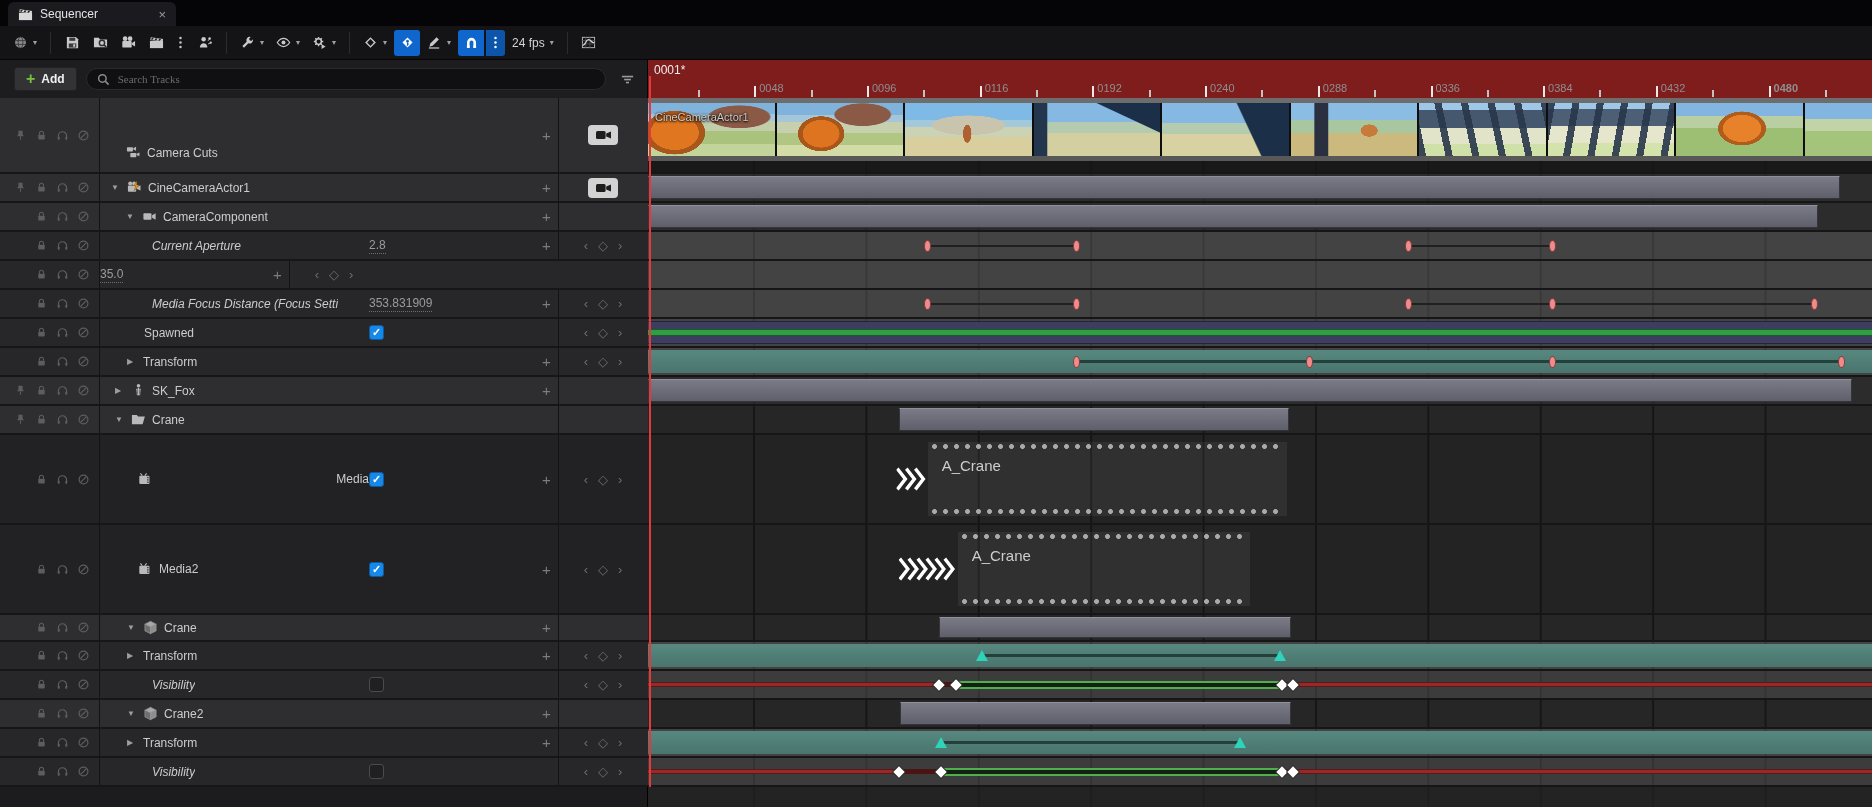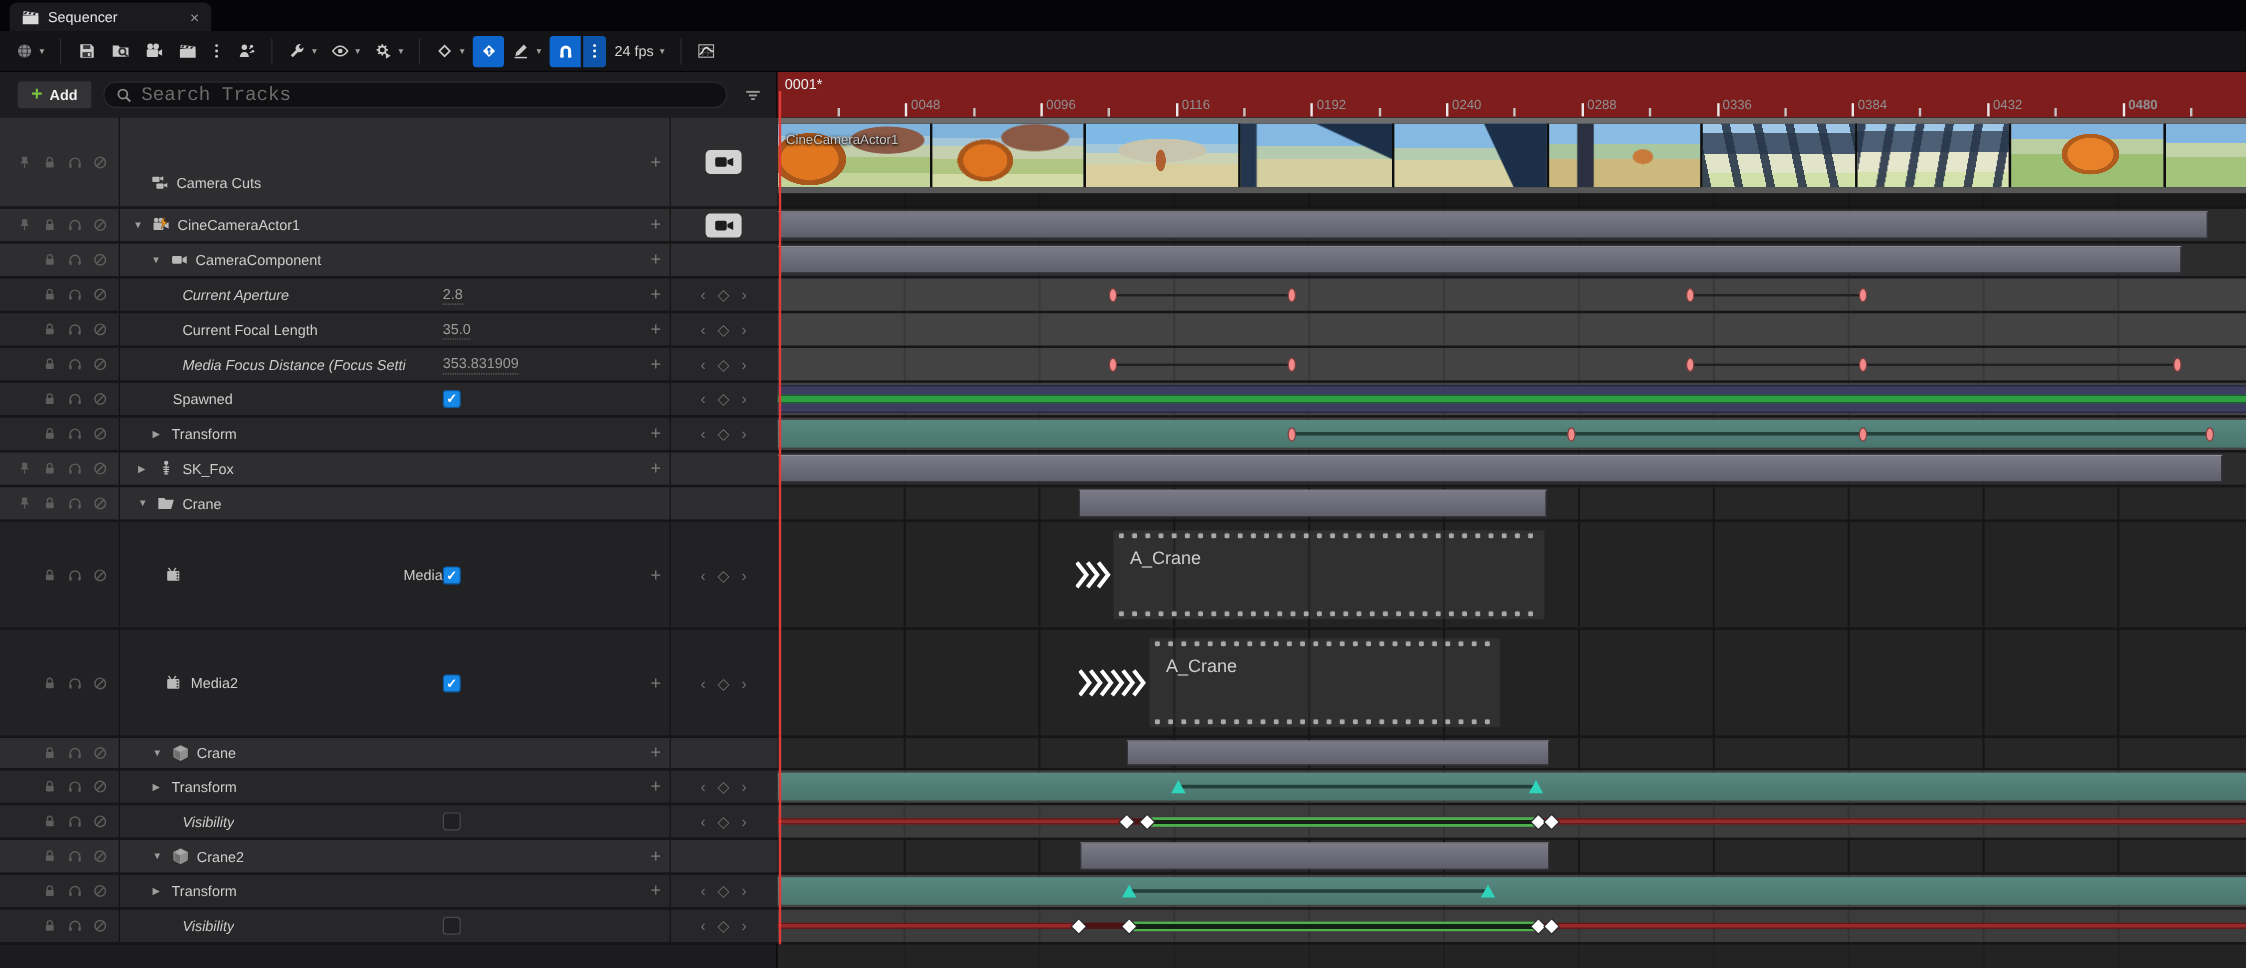--- a/index.html
+++ b/index.html
@@ -24,21 +24,21 @@
   .tdiv{width:1px;height:22px;background:#2c2c30;margin:0 6px}
   .caret{font-size:8px;color:#9f9f9f;margin-left:2px}
   .tb-label{color:#d4d4d4;font-size:12px;white-space:nowrap}
 
   
   .subheader{height:38px;display:flex}
   .sub-left{width:648px;background:#1d1d20;display:flex;align-items:center;padding:0 8px 0 14px;gap:9px;border-right:1px solid #000}
   .add-btn{display:flex;align-items:center;gap:6px;background:#333336;border:1px solid #222225;border-radius:3px;height:24px;padding:0 11px;color:#f0f0f0;font-weight:bold}
   .add-plus{color:#7ac142;font-size:16px;font-weight:bold;line-height:1}
   .search{flex:1;height:22px;background:#101013;border:1px solid #2a2a2e;border-radius:11px;display:flex;align-items:center;padding:0 9px;gap:7px}
-  .search input{flex:1;background:transparent;border:none;outline:none;color:#bdbdbd;font-family:Liberation Mono, monospace;font-size:16px}
+  .search input{flex:1;background:transparent;border:none;outline:none;color:#bdbdbd;font-family:Liberation Serif, serif;font-size:11px}
   .search input::placeholder{color:#6c6c6c}
   .filter-btn{width:24px;display:flex;justify-content:center;align-items:center}
   .sub-right{flex:1;background:#7f1d1d;position:relative}
   .frame-label{position:absolute;left:6px;top:3px;color:#ededed}
   .ruler{position:absolute;left:0;right:0;bottom:0;height:19px}
   .tick{position:absolute;bottom:1px;width:2px}
   .tick.major{height:11px;background:#e9e9e9}
   .tick.minor{height:7px;background:#c2c2c2}
   .tick-label{position:absolute;bottom:4px;color:#8f8f8f;font-size:11px;white-space:nowrap}
 
@@ -597,23 +597,20 @@
                 <rect x="11.4" y="9.4" width="2.4" height="4" rx="1" fill="#5d5d5d"></rect>
               </svg>
             </span>
             <span class="icon-slot">
               <svg width="13" height="13" viewBox="0 0 16 16">
                 <circle cx="8" cy="8" r="5.4" fill="none" stroke="#5d5d5d" stroke-width="1.5"></circle>
                 <path d="M4.4 11.6L11.6 4.4" stroke="#5d5d5d" stroke-width="1.5"></path>
               </svg>
             </span>
           </div>
-          <div class="namecell" style="padding-left: 52px;">
-            <span class="tlabel">Current Focal Length</span>
-          </div>
           <div class="valcell">
             <span class="val-num">35.0</span>
           </div>
           <div class="pluscell">
             <span>+</span>
           </div>
           <div class="navcell">
             <span class="nav-g">‹</span>
             <span class="nav-g">◇</span>
             <span class="nav-g">›</span>

